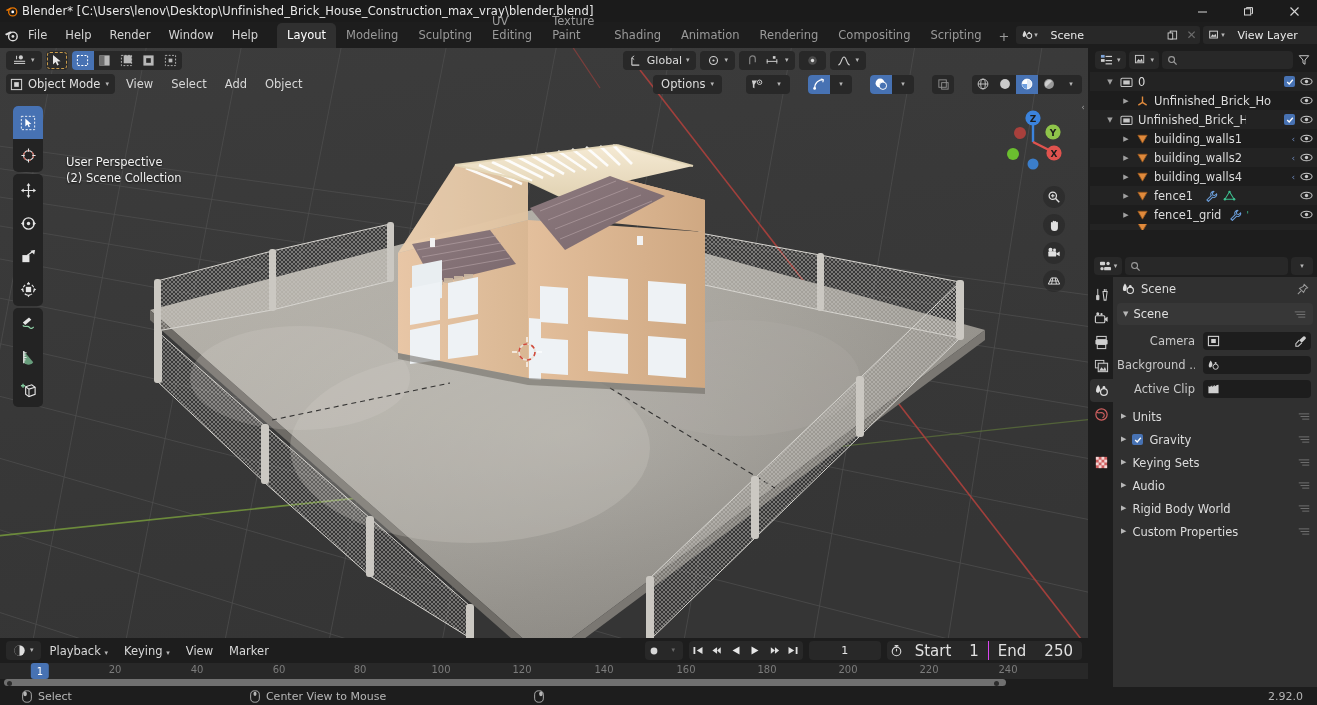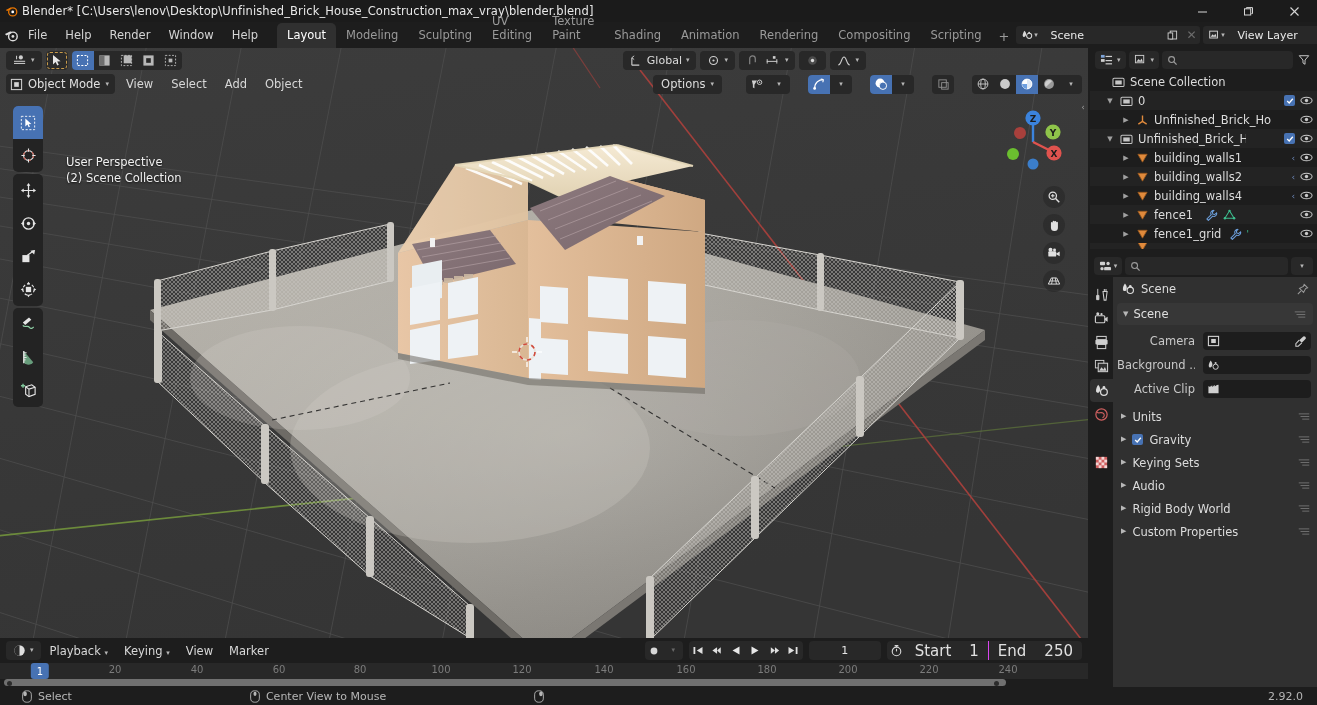--- a/index.html
+++ b/index.html
@@ -965,30 +965,20 @@
       </div>
       <div class="pill" style="background:none;padding:0 2px;">
         <svg width="12" height="12" viewBox="0 0 14 14">
             <path d="M1.5 2 L12.5 2 L8.2 7 L8.2 12 L5.8 10.4 L5.8 7 Z" fill="none" stroke="#cfcfcf" stroke-width="1.1"></path>
           </svg>
       </div>
     </div>
 
     <div class="ol-rows">
 
-      <div class="ol-row" style="padding-left:10px;">
-        <span class="disc"></span>
-        <span style="margin-right:5px">
-          <svg width="13" height="12" viewBox="0 0 14 13">
-              <rect x="1" y="2.5" width="12" height="9" rx="1.2" fill="none" stroke="#c6c6c6" stroke-width="1.1"></rect>
-              <rect x="3.5" y="4.8" width="7" height="4.4" fill="#c6c6c6"></rect>
-            </svg>
-        </span>
-        <span class="ol-label">Scene Collection</span>
-      </div>
 
       <div class="ol-row alt" style="padding-left:14px;">
         <span class="disc">▼</span>
         <span style="margin-right:5px;margin-left:4px">
           <svg width="13" height="12" viewBox="0 0 14 13">
               <rect x="1" y="2.5" width="12" height="9" rx="1.2" fill="none" stroke="#c6c6c6" stroke-width="1.1"></rect>
               <rect x="3.5" y="4.8" width="7" height="4.4" fill="#c6c6c6"></rect>
             </svg>
         </span>
         <span class="ol-label">0</span>

